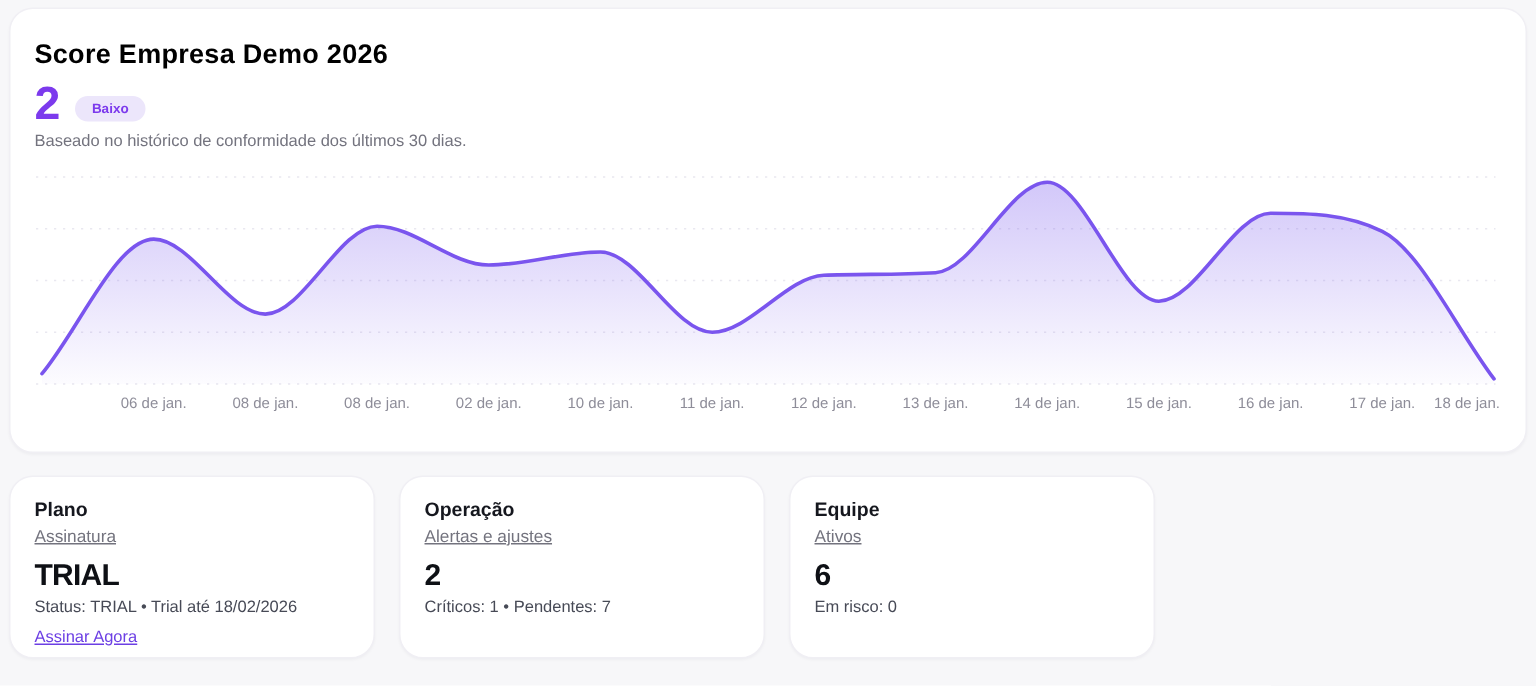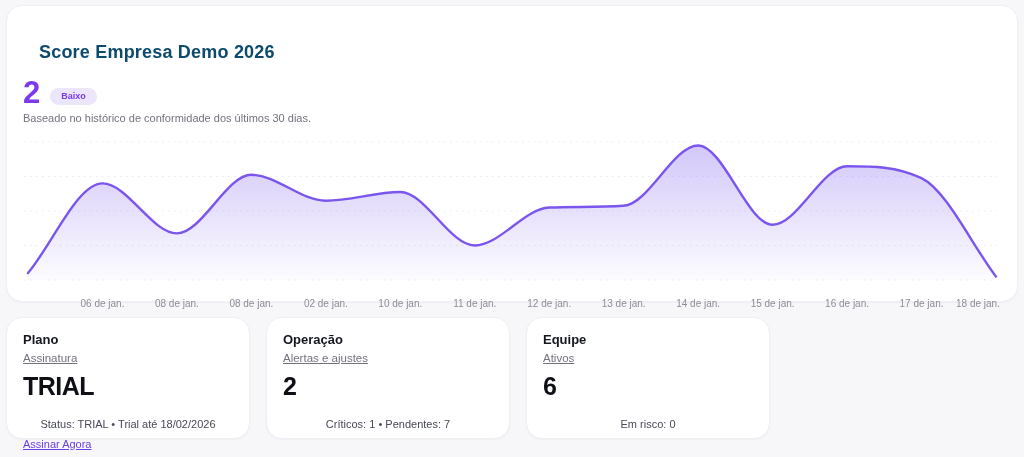--- a/index.html
+++ b/index.html
@@ -13,48 +13,48 @@
   }
   .page{ padding:5px 6px 0 6px; }
   .panel{
     background:#ffffff;
     border:1px solid #f0eff4;
     border-radius:16px;
     box-shadow:0 1px 2px rgba(16,24,40,.04);
   }
   .score-panel{ height:297px; padding:20px 16px 0 16px; }
   .page-title{
-    margin:16px; font-size:18px; font-weight:700; letter-spacing:.2px; color:#0c4a6e;
+    margin:0; font-size:18px; font-weight:700; letter-spacing:.2px; color:#000000;
     line-height:1.2;
   }
   .score-row{ display:flex; align-items:flex-end; gap:10px; margin-top:8px; height:26px; }
   .score-value{
     font-size:31px; font-weight:700; color:var(--accent); line-height:.8;
   }
   .score-badge{
     background:#ece6fb; color:var(--accent);
     font-size:9px; font-weight:700;
     padding:4px 11px; border-radius:999px; margin-bottom:1px;
     line-height:1;
     text-align:center;
   }
   .subtitle{ margin:5px 0 0 0; font-size:11px; color:#73737e; line-height:1.3; }
   .chart{ margin-top:14px; position:relative; }
   .chart svg{ display:block; width:100%; height:144px; }
-  .x-axis{ position:relative; height:14px; margin-top:15px; }
+  .x-axis{ position:relative; height:14px; margin-top:5px; }
   .x-axis span{
     position:absolute; top:0; transform:translateX(-50%);
     font-size:10px; color:#8e8d99; white-space:nowrap;
   }
   .cards-row{ display:flex; gap:16px; margin-top:15px; }
   .card{ width:244px; height:122px; padding:14px 16px; }
   .card-title{ margin:0; font-size:13px; font-weight:700; color:#15171e; line-height:1.2; }
   .card-sub{ font-size:11.5px; color:#73737e; margin-top:4px;text-decoration:underline; }
-  .card-value{ font-size:25px; font-weight:800; color:#0e1015; margin-top:10px; letter-spacing:-.5px; line-height:1; }
-  .card-detail{ font-size:11px; color:#474a56; margin-top:19px;text-align:center; }
+  .card-value{ font-size:20px; font-weight:800; color:#0e1015; margin-top:10px; letter-spacing:-.5px; line-height:1; }
+  .card-detail{ font-size:11px; color:#474a56; margin-top:5px; }
   .card-link{
     display:inline-block; font-size:11px; color:#6c3fe4;
     text-decoration:underline; margin-top:8px; cursor:pointer;
   }
 </style>
 </head>
 <body>
 
 <div class="page">
 

